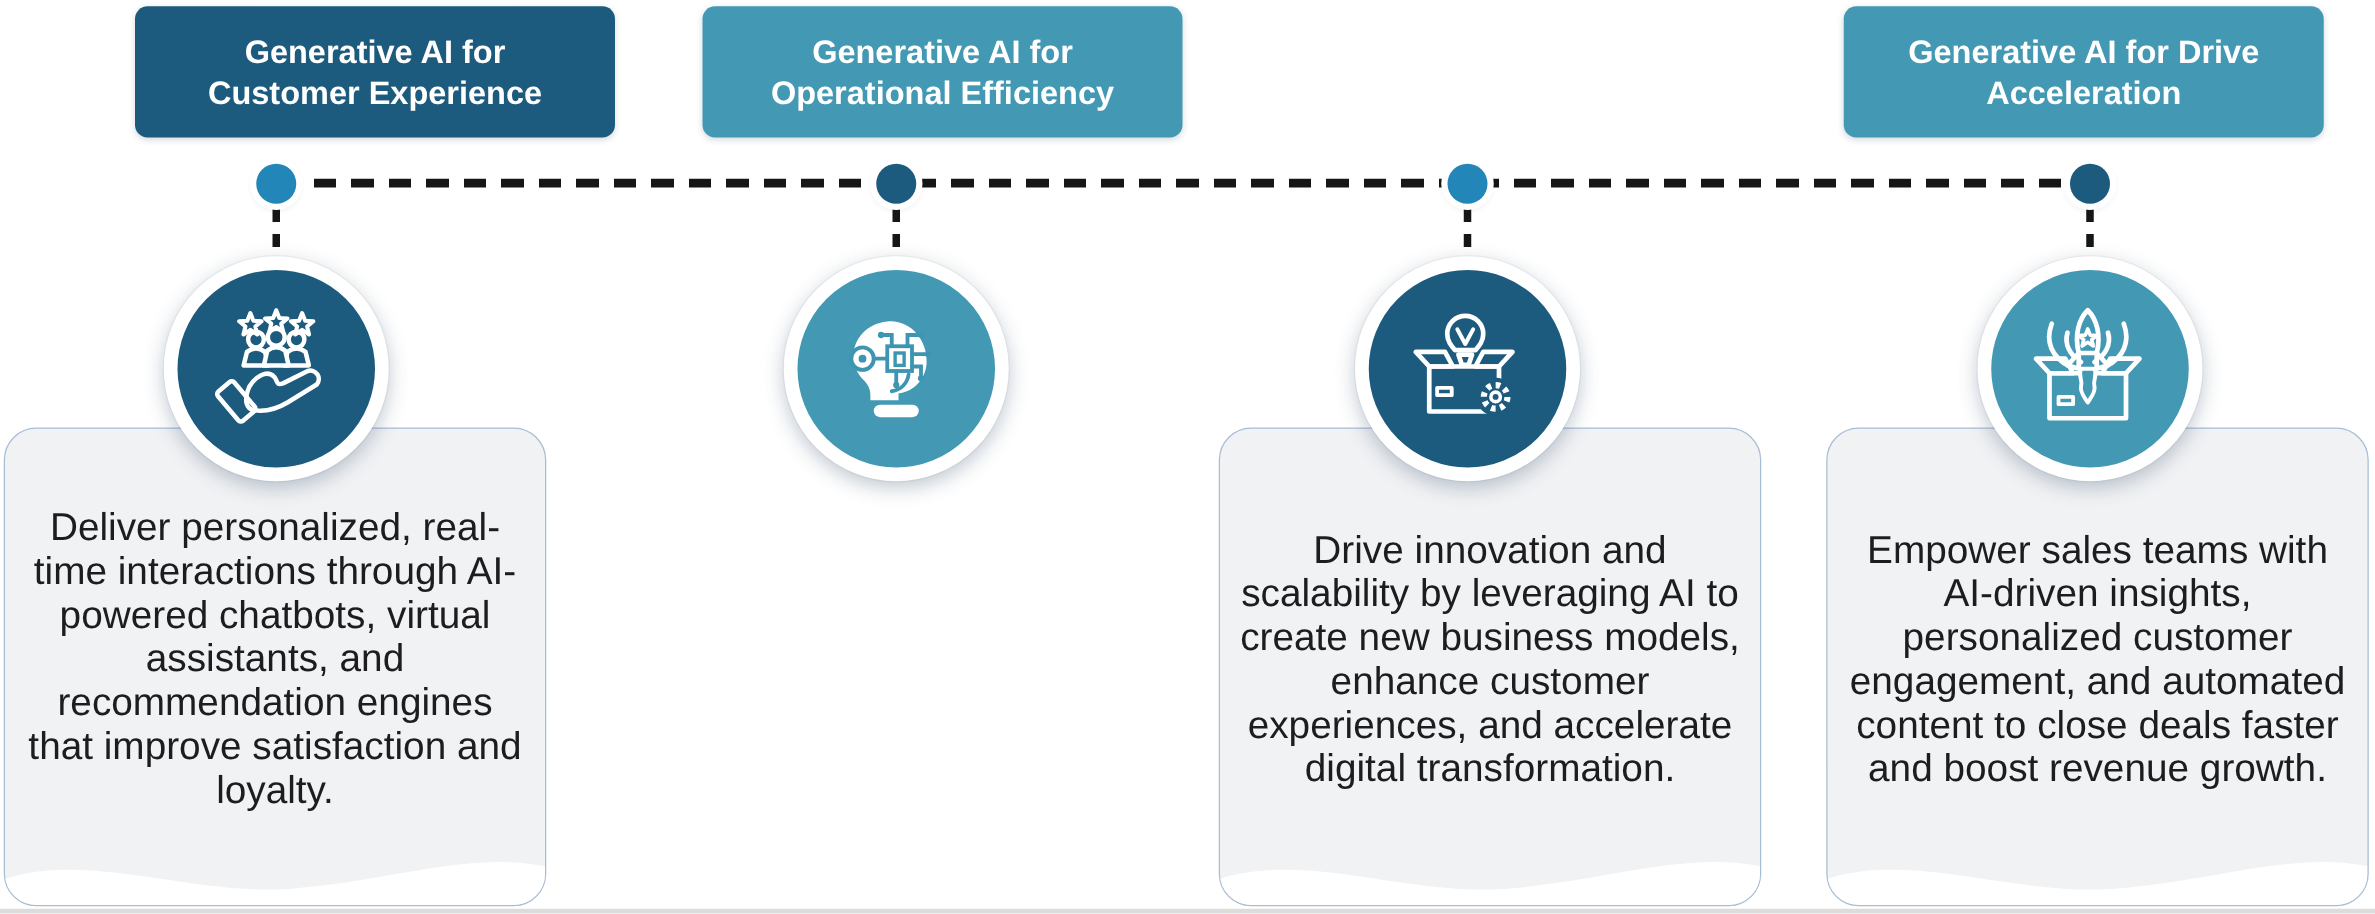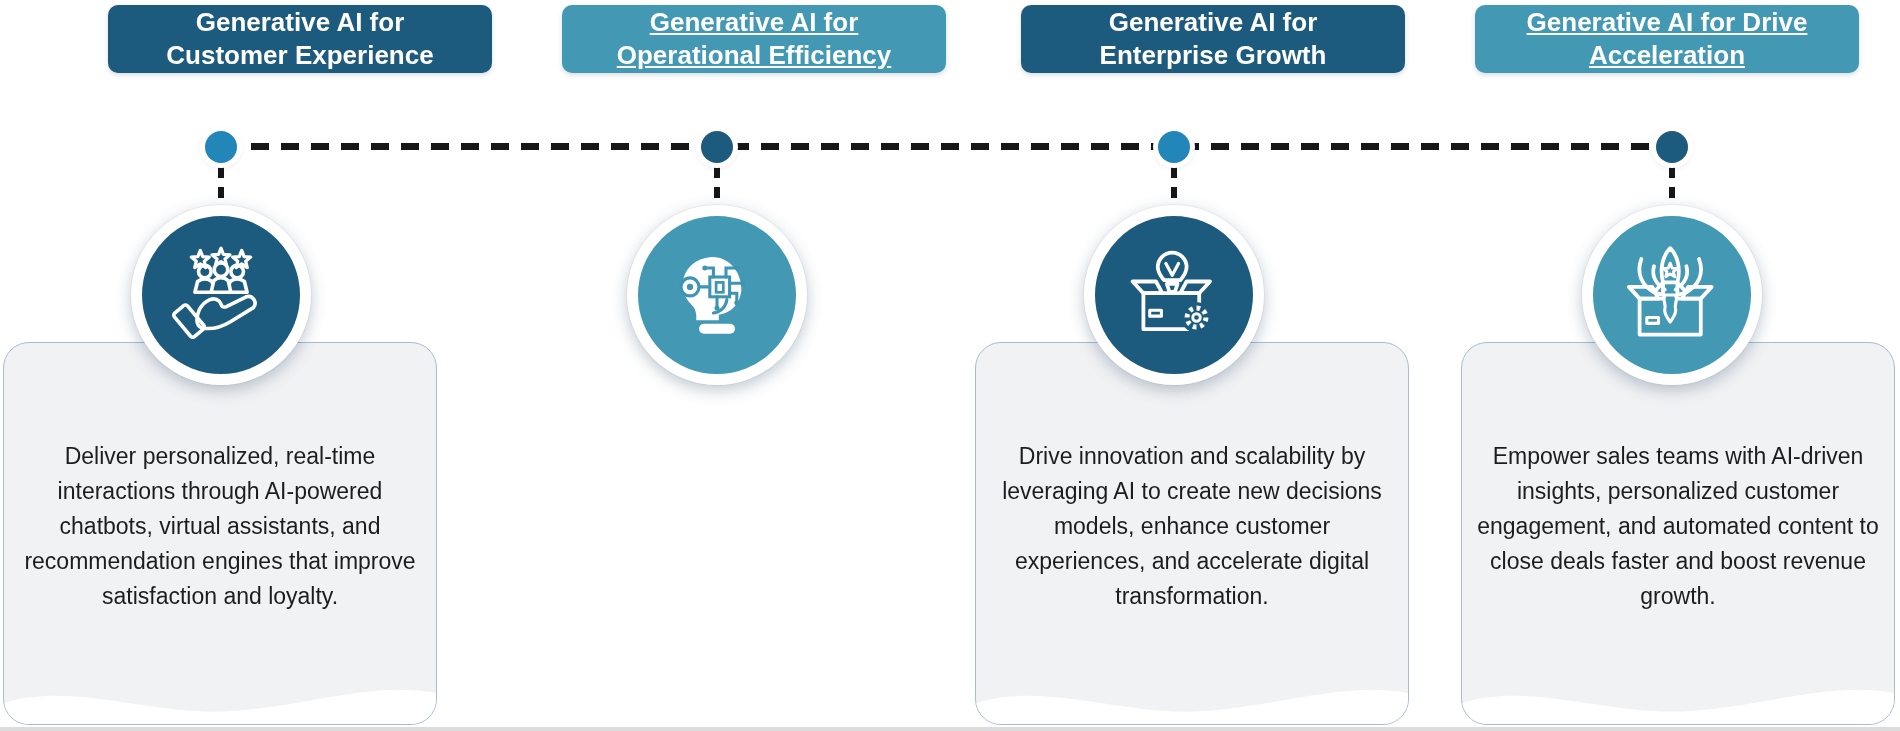--- a/index.html
+++ b/index.html
@@ -21,27 +21,27 @@
   
   .c1{--cx:221px;  --hx:108px;  --cardx:3px;}
   .c2{--cx:717px;  --hx:562px;  --cardx:489px;}
   .c3{--cx:1174px; --hx:1021px; --cardx:975px;}
   .c4{--cx:1672px; --hx:1475px; --cardx:1461px;}
 
   .col{position:absolute;inset:0;}
 
   
   .header{
-    position:absolute;left:var(--hx);top:5px;width:384px;height:68px;
+    position:absolute;left:var(--hx);top:5px;width:384px;height:105px;
     border-radius:10px;display:flex;align-items:center;justify-content:flex-end;
     text-align:center;color:var(--white);font-weight:bold;font-size:26px;line-height:33px;
     padding:0 34px;box-shadow:0 2px 5px rgba(30,60,90,.18);
   }
   .tone-dark .header{background:var(--dark-blue);}
-  .tone-teal .header{background:var(--teal);text-decoration:underline;}
+  .tone-teal .header{background:var(--teal);}
 
   
   .timeline{
     position:absolute;left:221px;top:143px;width:1444px;height:7px;
     background:repeating-linear-gradient(90deg,var(--line-black) 0 18px,transparent 18px 30px);
   }
 
   
   .dot{
     position:absolute;left:calc(var(--cx) - 16px);top:131px;width:32px;height:32px;border-radius:50%;
@@ -69,21 +69,21 @@
 
   
   .card{
     position:absolute;left:var(--cardx);top:342px;width:434px;height:383px;
     background:var(--card-bg);border:1.5px solid var(--card-border);border-radius:26px;
     overflow:hidden;z-index:1;
   }
   .card-text{
     position:absolute;inset:0;display:flex;align-items:center;justify-content:center;
     padding:52px 12px 66px;text-align:center;color:var(--text);
-    font-size:23px;line-height:35px;
+    font-size:31px;line-height:35px;
   }
   .wave{position:absolute;left:0;bottom:-1px;width:100%;height:52px;z-index:0;}
 
   .bottom-strip{position:absolute;left:0;bottom:0;width:100%;height:4px;background:var(--strip);}
 
   .ico{stroke:var(--white);fill:none;stroke-linecap:round;stroke-linejoin:round;}
 </style>
 </head>
 <body>
 
@@ -157,43 +157,40 @@
           <circle cx="82" cy="68.5" r="2.8"></circle>
           <circle cx="60" cy="74.5" r="2.8"></circle>
         </g>
         <circle cx="30" cy="51" r="10" fill="#ffffff" stroke="#3d95b1" stroke-width="3.5"></circle>
         <circle cx="30" cy="51" r="3.5" fill="#3d95b1" stroke="none"></circle>
       </svg>
     </div>
   </div>
 
   <div class="col c3 tone-dark">
-    <div class="header">
-      <span>Generative AI for Enterprise Growth</span>
-    </div>
     <div class="dot"></div>
     <div class="connector"></div>
     <div class="medallion">
       <svg width="108" height="108" viewBox="0 0 120 120">
         <g class="ico" stroke-width="4.2">
           <path d="M26,58 L14,45 H40 L47,58 Z"></path>
           <path d="M88,58 L100,45 H74 L67,58 Z"></path>
           <rect x="26" y="58" width="62" height="40"></rect>
           <rect x="33" y="77" width="13" height="6.5" stroke-width="3.4"></rect>
           <path d="M58,13 a16,16 0 0 1 16,16 c0,6.5 -3.5,10.5 -7,14.5 l-18,0 c-3.5,-4 -7,-8 -7,-14.5 a16,16 0 0 1 16,-16 z"></path>
           <path d="M51,25 L58,38 L65,25" stroke-width="3.6"></path>
           <path d="M52,47.5 h12 l-3,9 h-6 z" fill="#1d5b7e"></path>
         </g>
         <circle cx="85" cy="85" r="17" fill="#1d5b7e" stroke="none"></circle>
         <circle cx="85" cy="85" r="10.5" fill="none" stroke="#ffffff" stroke-width="5.5" stroke-dasharray="4.1 4.1"></circle>
         <circle cx="85" cy="85" r="4.2" fill="none" stroke="#ffffff" stroke-width="3.2"></circle>
       </svg>
     </div>
     <div class="card">
-      <div class="card-text">Drive innovation and scalability by leveraging AI to create new decisions models, enhance customer experiences, and accelerate digital transformation.</div>
+      <div class="card-text">Drive innovation and scalability by leveraging AI to create new business models, enhance customer experiences, and accelerate digital transformation.</div>
       <svg class="wave" viewBox="0 0 434 52" preserveAspectRatio="none">
           <path d="M0,30 C70,8 150,44 230,38 C310,32 372,8 434,20 L434,52 L0,52 Z" fill="#ffffff"></path>
         </svg>
     </div>
   </div>
 
   <div class="col c4 tone-teal">
     <div class="header">
       <span>Generative AI for Drive Acceleration</span>
     </div>

